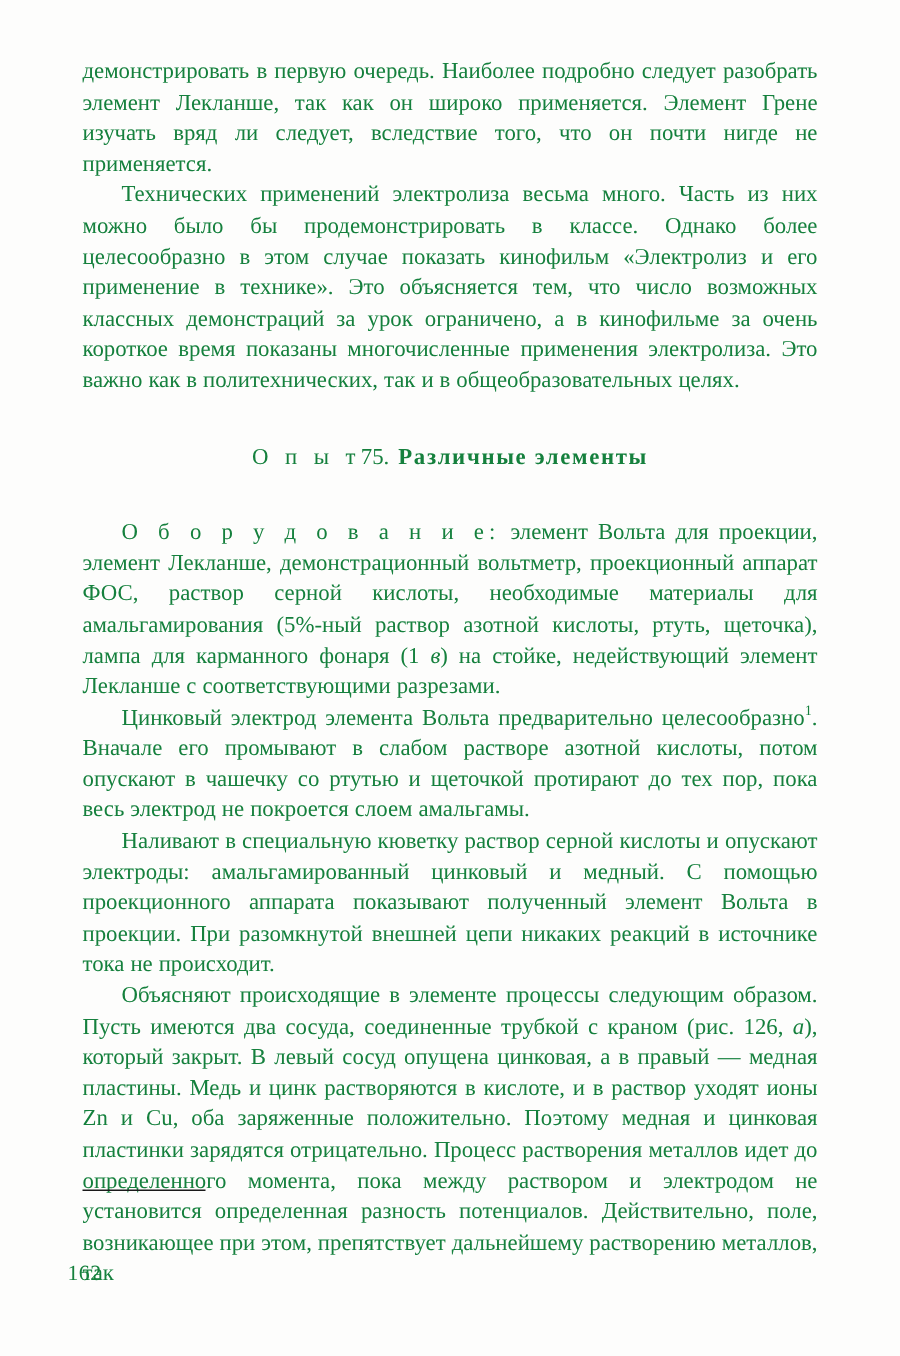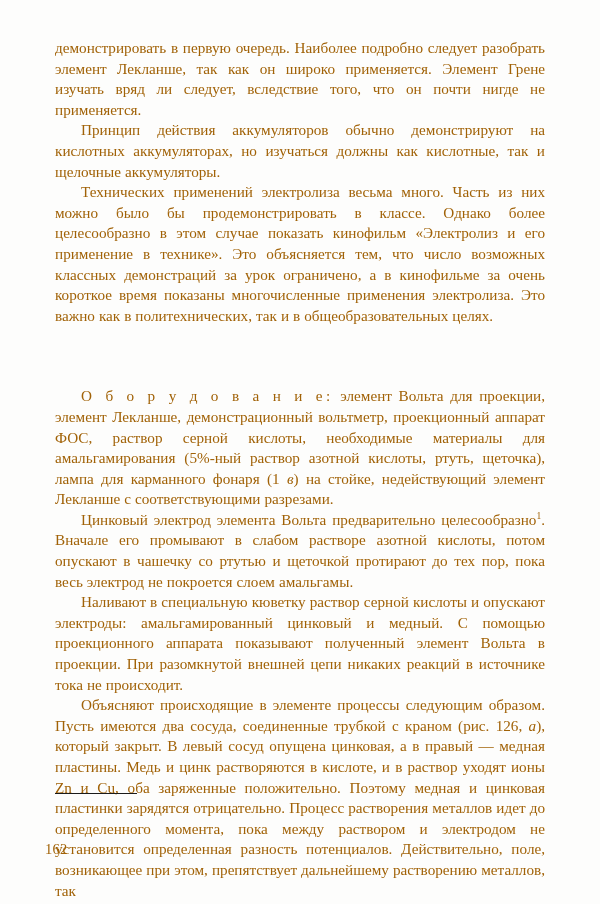--- a/index.html
+++ b/index.html
@@ -8,21 +8,21 @@
     padding: 0;
     background: #ffffff;
   }
   #page {
     position: relative;
     width: 600px;
     height: 904px;
     background: #fdfdfc;
     overflow: hidden;
     font-family: "Liberation Serif", "DejaVu Serif", serif;
-    color: #a16207;
+    color: #15803d;
     box-sizing: border-box;
   }
   #text-column {
     position: absolute;
     left: 55px;
     top: 38px;
     width: 490px;
   }
   p.body-par {
     margin: 0;
@@ -113,27 +113,29 @@
 </style>
 </head>
 <body>
 
 <div id="page">
 
   <div id="text-column">
 
     <p class="body-par no-indent">демонстрировать в первую очередь. Наиболее подробно следует разобрать элемент Лекланше, так как он широко применяется. Элемент Грене изучать вряд ли следует, вследствие того, что он почти нигде не применяется.</p>
 
-    <p class="body-par">Принцип действия аккумуляторов обычно демонстрируют на кислотных аккумуляторах, но изучаться должны как кислотные, так и щелочные аккумуляторы.</p>
 
     <p class="body-par">Технических применений электролиза весьма много. Часть из них можно было бы продемонстрировать в классе. Однако более целесообразно в этом случае показать кинофильм «Электролиз и его применение в технике». Это объясняется тем, что число возможных классных демонстраций за урок ограничено, а в кинофильме за очень короткое время показаны многочисленные применения электролиза. Это важно как в политехнических, так и в общеобразовательных целях.</p>
 
 
     <div class="gap-before-heading"></div>
 
+    <h2 class="experiment-heading">
+      <span class="exp-word">О п ы т</span><span class="exp-num">75.</span><span class="exp-title">Различные элементы</span>
+    </h2>
 
     <div class="gap-after-heading"></div>
 
     <p class="body-par">
       <span class="spaced-caps">О б о р у д о в а н и е:</span><span> элемент Вольта для проекции, элемент Лекланше, демонстрационный вольтметр, проекционный аппарат ФОС, раствор серной кислоты, необходимые материалы для амальгамирования (5%-ный раствор азотной кислоты, ртуть, щеточка), лампа для карманного фонаря (1 </span><span class="italic">в</span><span>) на стойке, недействующий элемент Лекланше с соответствующими разрезами.</span>
     </p>
 
     <p class="body-par">
       <span>Цинковый электрод элемента Вольта предварительно целесообразно</span><sup class="fn-ref">1</sup><span>. Вначале его промывают в слабом растворе азотной кислоты, потом опускают в чашечку со ртутью и щеточкой протирают до тех пор, пока весь электрод не покроется слоем амальгамы.</span>
     </p>

